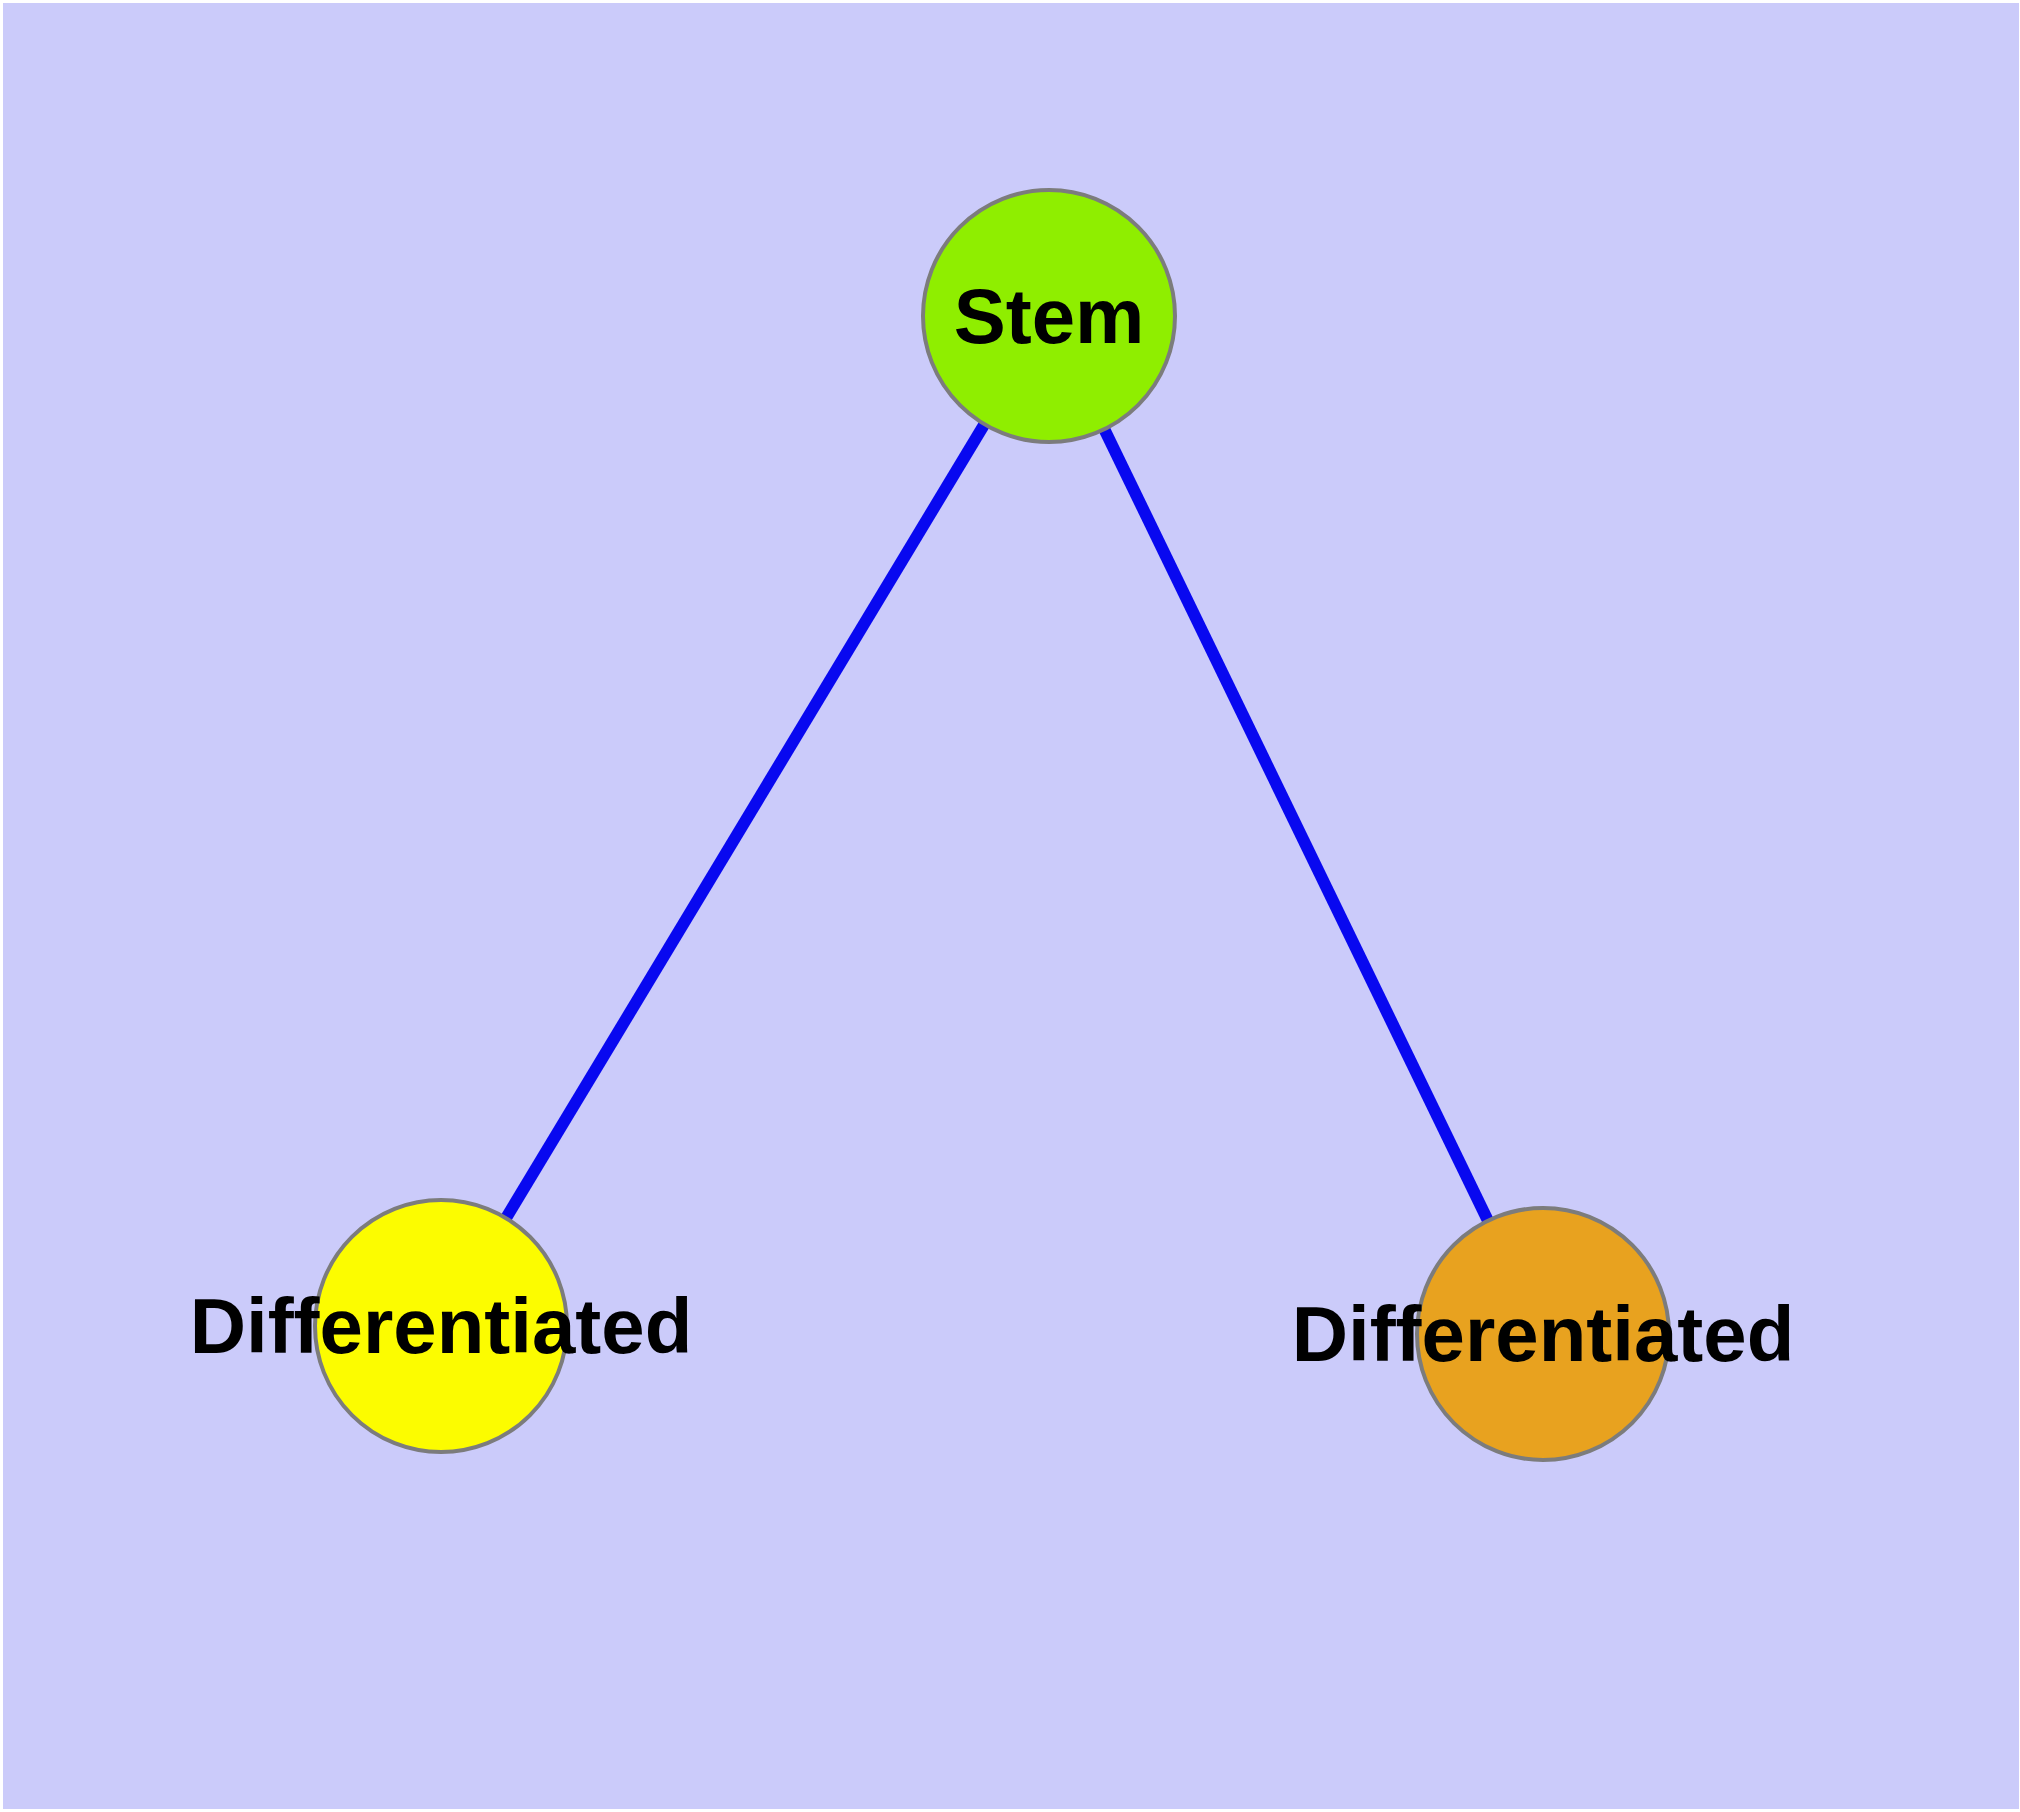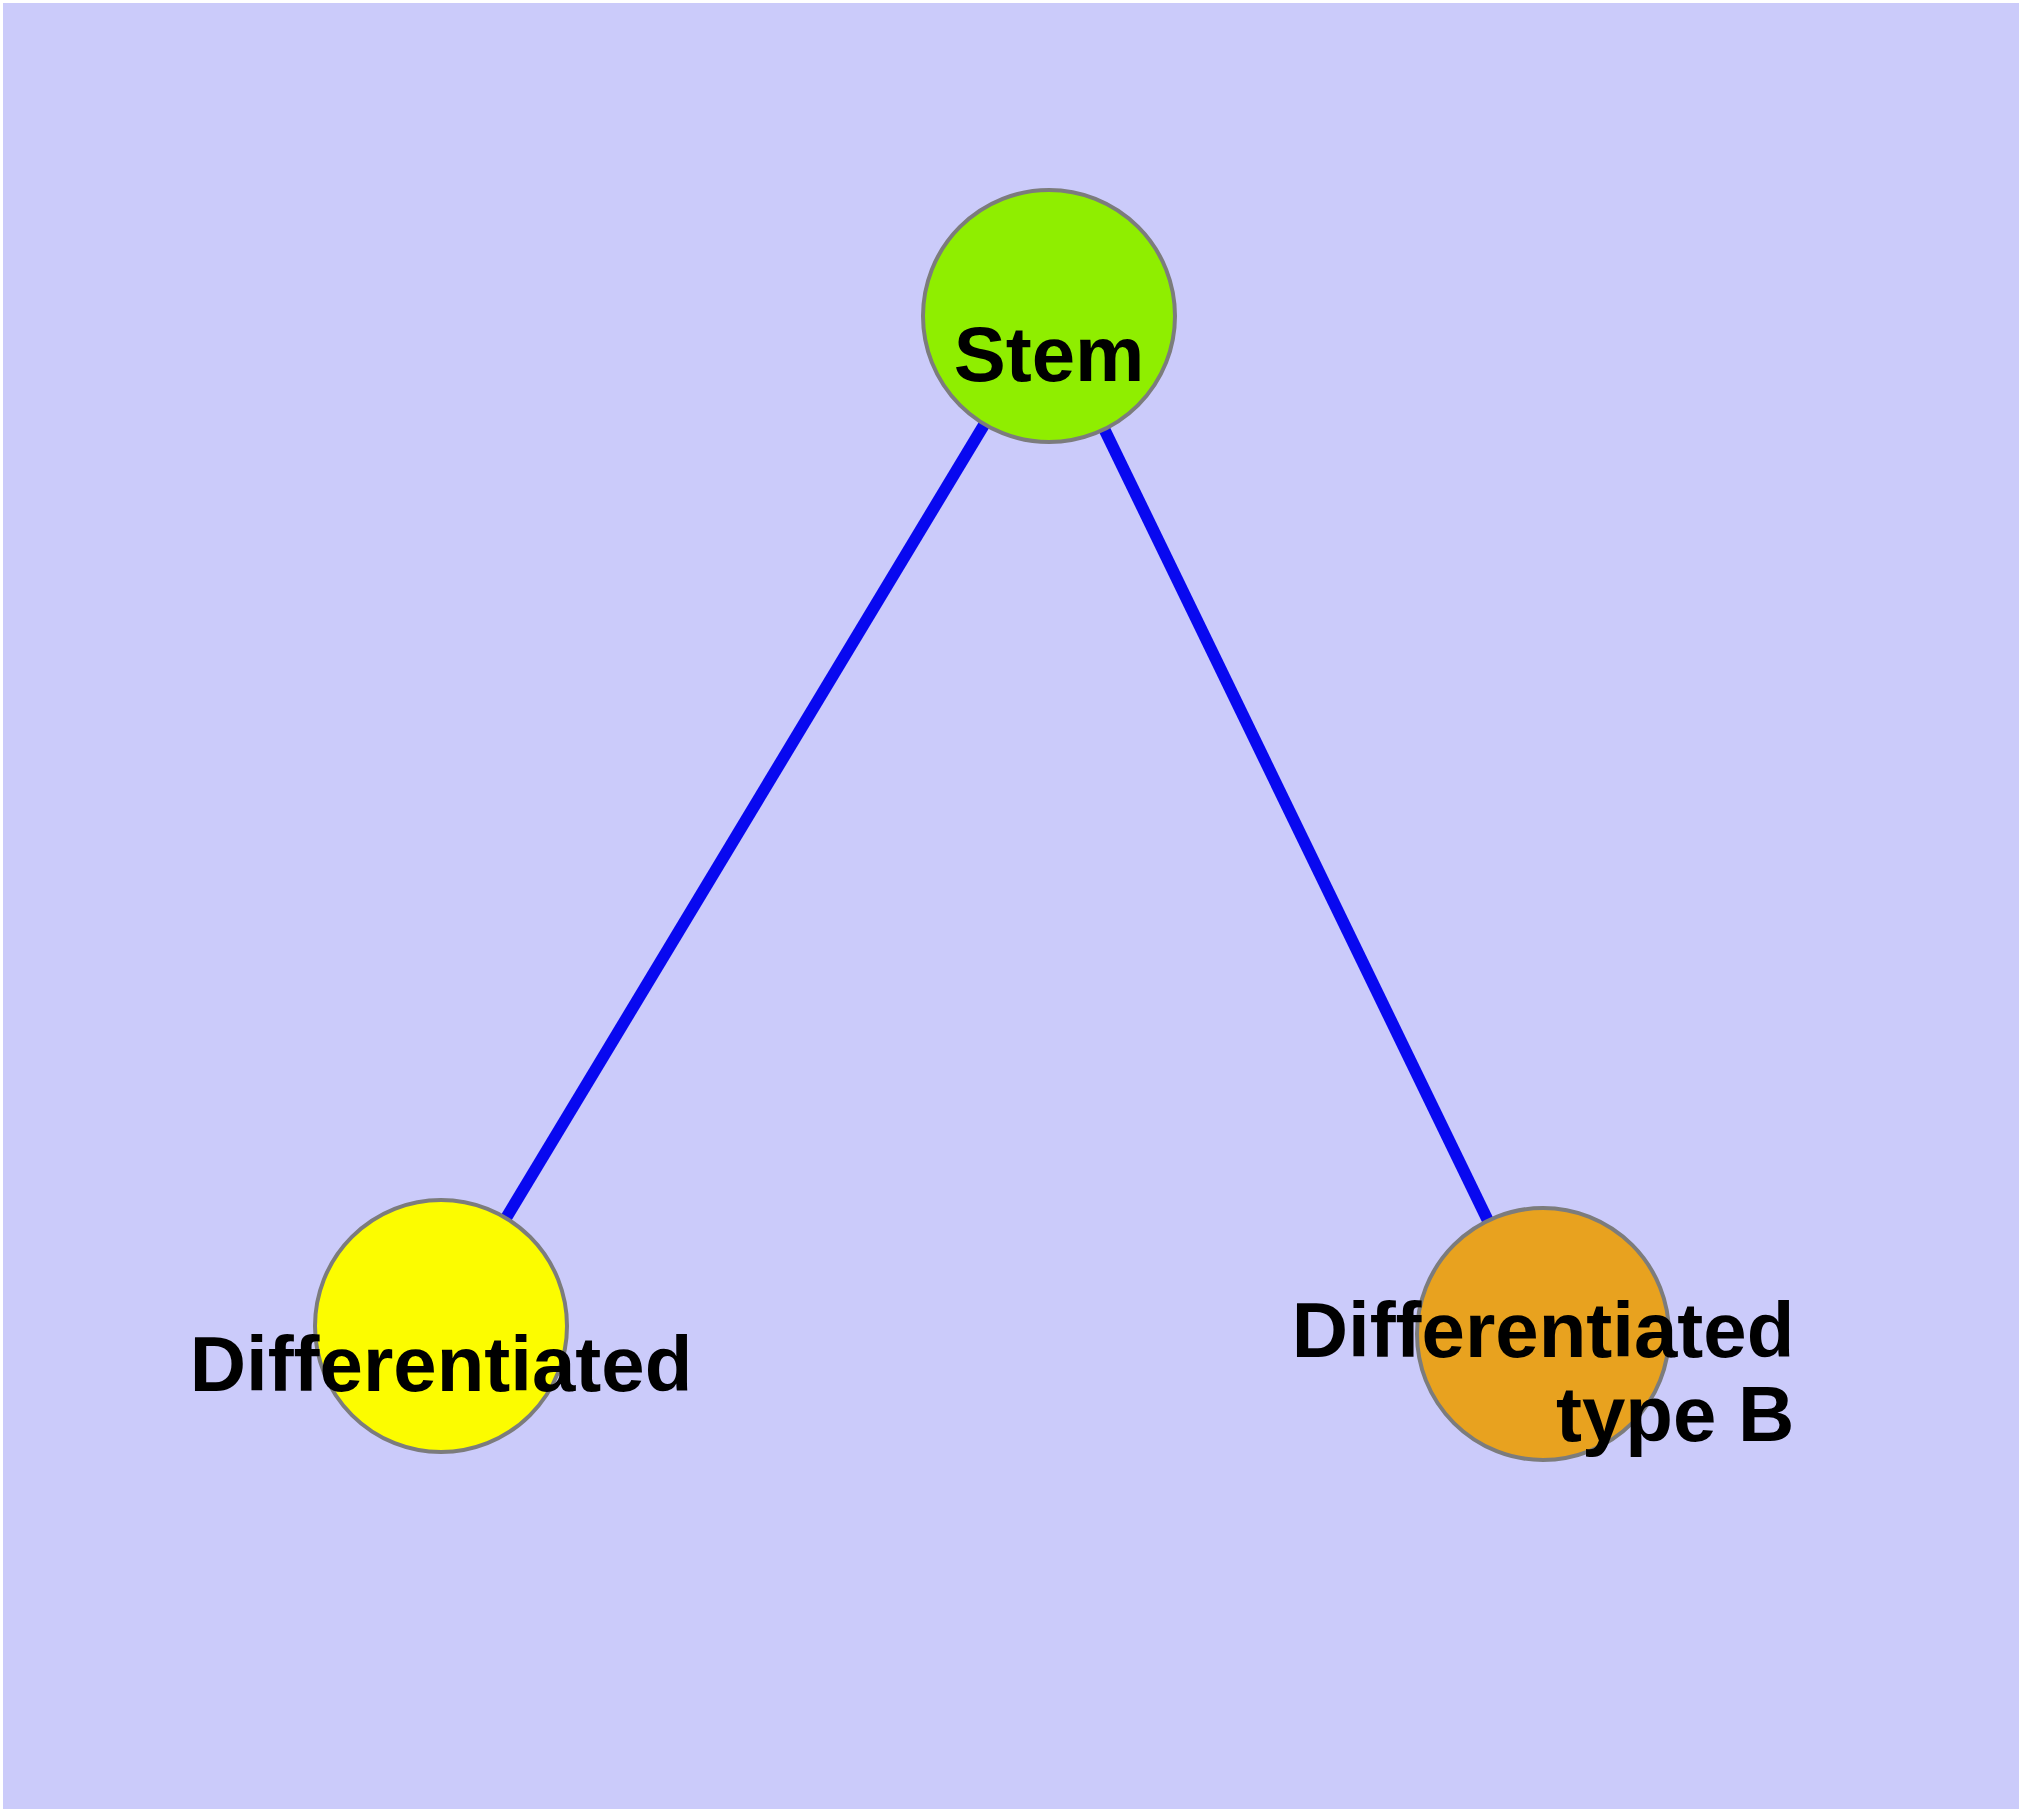--- a/index.html
+++ b/index.html
@@ -30,28 +30,27 @@
     display: block;
   }
   .node {
     position: absolute;
     border-radius: 50%;
     box-sizing: border-box;
   }
   .node-label {
     position: absolute;
     transform: translate(-50%, -50%);
-    text-align: right;
+    text-align: center;
     font-weight: bold;
     font-size: 78px;
     line-height: 1.08;
     color: #000000;
     white-space: nowrap;
     letter-spacing: 0px;
-    margin-top: 38px;
   }
 </style>
 </head>
 <body>
 
 <div class="page" style="background: rgb(255, 255, 255);">
   <div class="canvas" style="background: rgb(203, 203, 250);"></div>
 
   <svg class="edges-layer" viewBox="0 0 2384 2138" preserveAspectRatio="none">
     <line stroke-linecap="butt" x1="1238" y1="373" x2="520" y2="1565" stroke="#0808f0" stroke-width="14"></line>
@@ -65,16 +64,15 @@
   <div class="node-label" style="left: 1049px; top: 316px; color: rgb(0, 0, 0);">
     <div>Stem</div>
   </div>
 
   <div class="node-label" style="left: 441px; top: 1326px; color: rgb(0, 0, 0);">
     <div>Differentiated</div>
   </div>
 
   <div class="node-label" style="left: 1543px; top: 1334px; color: rgb(0, 0, 0);">
     <div>Differentiated</div>
-    <div>type B</div>
   </div>
 </div>
 
 
 </body></html>

